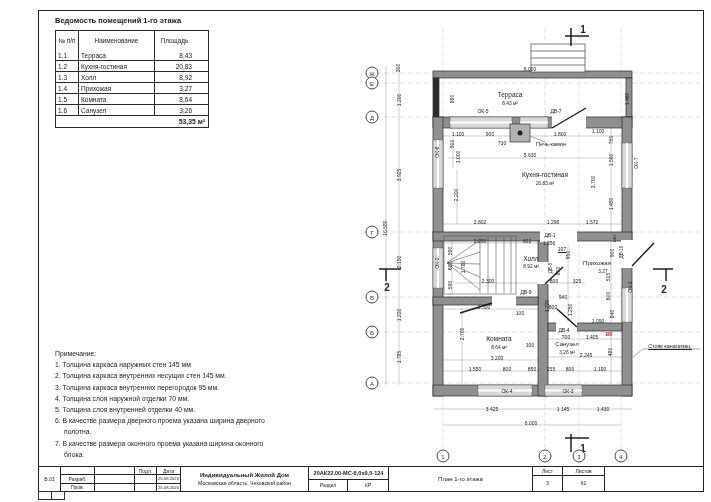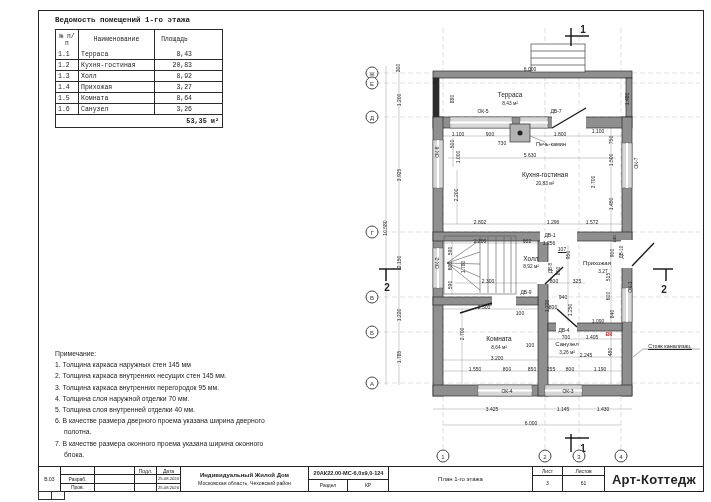--- a/index.html
+++ b/index.html
@@ -1,19 +1,19 @@
 <!DOCTYPE html>
 <html><head>
 <meta charset="utf-8">
 <style>
   html,body{margin:0;padding:0;background:#e8e8e8;}
   .sheet{position:relative;width:711px;height:502px;background:#ffffff;font-family:"Liberation Sans",sans-serif;color:#222;overflow:hidden;}
   .frame{position:absolute;left:38px;top:10px;width:666px;height:482px;border:1.2px solid #222;box-sizing:border-box;}
   
-  .room-table{position:absolute;left:55px;top:16px;width:168px;font-family:Liberation Mono, monospace;}
+  .room-table{position:absolute;left:55px;top:16px;width:154px;}
   .rt-title{font-size:7.5px;font-weight:bold;margin-bottom:5px;letter-spacing:0;}
   .rt-grid{border:1.1px solid #2a2a2a;font-size:6.5px;}
   .trow{display:flex;border-top:0.8px solid #2a2a2a;}
   .trow:first-child{border-top:none;}
   .thead .tcell{font-size:6.3px;text-align:center;display:flex;align-items:center;justify-content:center;}
   .tcell{box-sizing:border-box;padding:1.5px 2px;border-left:0.8px solid #2a2a2a;}
   .tcell:first-child{border-left:none;}
   .c0{width:22px;}
   .c1{width:76px;}
   .c2{width:40px;text-align:right;}
@@ -381,19 +381,18 @@
     </div>
     <div class="tb-cell plan-name" style="width:144px">План 1-го этажа</div>
     <div class="tb-col" style="width:30px">
       <div class="tb-r">Лист</div>
       <div class="tb-r" style="flex:2">3</div>
     </div>
     <div class="tb-col" style="width:42px">
       <div class="tb-r">Листов</div>
       <div class="tb-r" style="flex:2">61</div>
     </div>
-    <div class="tb-cell brand" style="flex:1">Арт-Коттедж</div>
   </div>
   <div class="mini-cells">
     <div></div>
     <div></div>
   </div>
 </div>
 
 </body></html>

